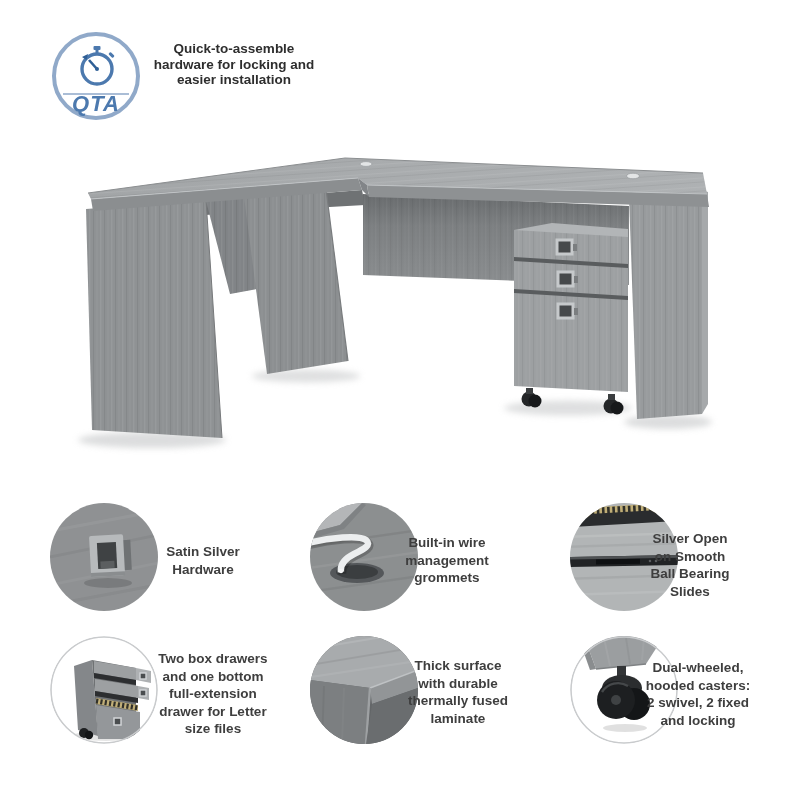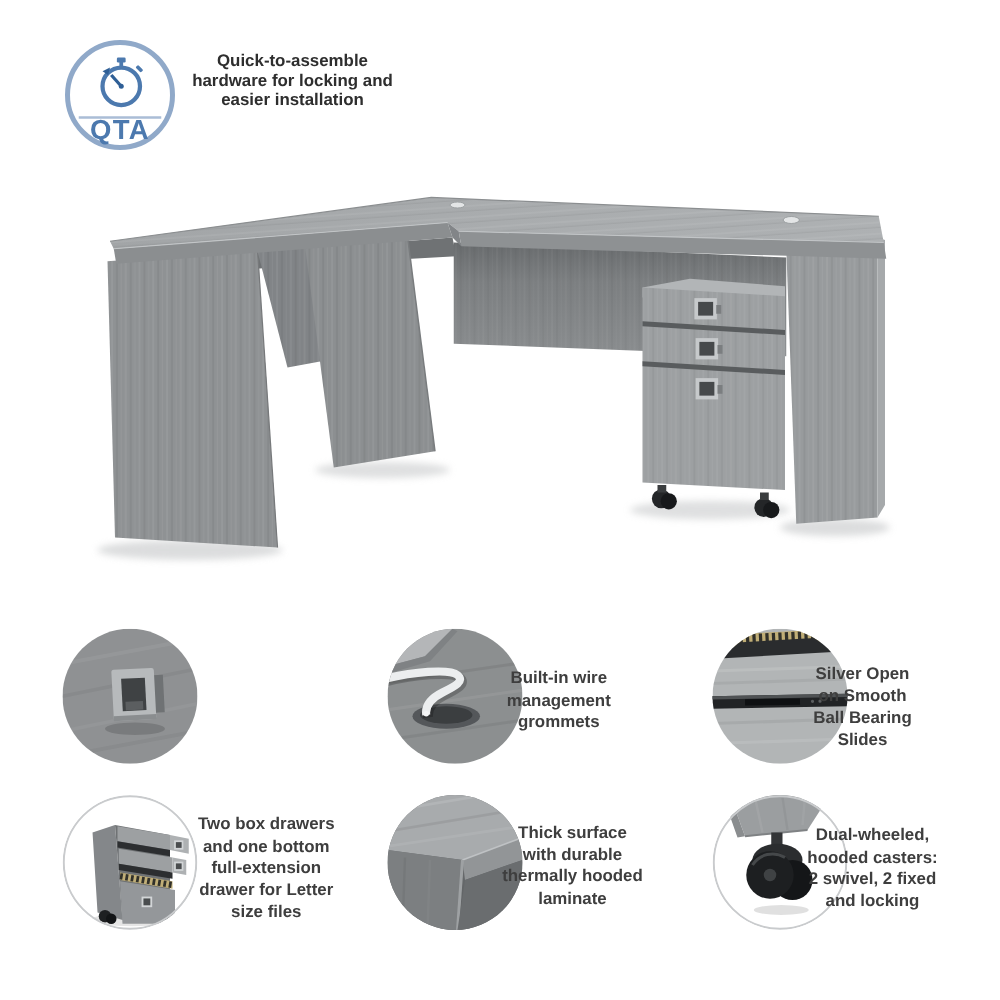--- a/index.html
+++ b/index.html
@@ -9,21 +9,21 @@
   }
   
   .qta-badge{
     position:absolute;left:52px;top:32px;width:88px;height:88px;
     border:4px solid #90a9c9;border-radius:50%;box-sizing:border-box;
     display:flex;flex-direction:column;align-items:center;justify-content:flex-start;
   }
   .qta-divider{position:absolute;left:9%;right:9%;top:57px;height:2px;background:#aabdd6;}
   .qta-label{
     position:absolute;left:0;right:0;top:55px;text-align:center;
-    color:#4c79ae;font-weight:700;font-size:22px;letter-spacing:1px;
+    color:#4c79ae;font-weight:700;font-size:22px;letter-spacing:1px;font-style:italic;
   }
   .headline{
     position:absolute;left:150px;top:41px;width:168px;
     text-align:center;white-space:pre-line;
     color:#2e2e2e;font-weight:700;font-size:13.5px;line-height:15.5px;
   }
   
   .fcircle{position:absolute;width:108px;height:108px;}
   .flabel{
     position:absolute;width:156px;transform:translateY(-50%);
@@ -170,20 +170,22 @@
       <ellipse cx="58" cy="80" rx="24" ry="5" fill="rgba(0,0,0,0.15)"></ellipse>
       <g transform="translate(39,33) rotate(-3)">
         <rect x="33" y="6" width="8" height="30" fill="#6f7274"></rect>
         <rect x="0" y="0" width="34" height="41" rx="2" fill="#b7babc"></rect>
         <rect x="0" y="37" width="34" height="4" fill="#8a8d8f"></rect>
         <rect x="7.5" y="7.5" width="19" height="26" fill="#3f4244"></rect>
         <rect x="10" y="26" width="14" height="7" fill="#5b5e60"></rect>
       </g>
     </g>
   </svg>
+  <div class="flabel" style="left:125px;top:560px">Satin Silver
+Hardware</div>
 
   <svg class="fcircle" style="left:310px;top:503px" viewBox="0 0 108 108">
     <defs>
         <clipPath id="c2">
           <circle cx="54" cy="54" r="54"></circle>
         </clipPath>
       </defs>
     <g clip-path="url(#c2)">
       <rect width="108" height="108" fill="#8c8f90"></rect>
       <g stroke-width="2.5">
@@ -302,21 +304,21 @@
       <line x1="60" y1="52" x2="56" y2="108" stroke="#9ea1a3" stroke-width="2.4"></line>
       <polygon points="62,68 108,52 108,108 56,108" fill="#6a6d6f"></polygon>
       <g stroke-width="2" opacity="0.5">
         <line x1="14" y1="50" x2="12" y2="108" stroke="rgba(0,0,0,0.10)"></line>
         <line x1="34" y1="52" x2="32" y2="108" stroke="rgba(255,255,255,0.07)"></line>
       </g>
     </g>
   </svg>
   <div class="flabel" style="left:380px;top:692px">Thick surface
 with durable
-thermally hooded
+thermally fused
 laminate</div>
 
   <svg class="fcircle" style="left:570px;top:636px" viewBox="0 0 108 108">
     <defs>
         <clipPath id="c6">
           <circle cx="54" cy="54" r="54"></circle>
         </clipPath>
       </defs>
     <g clip-path="url(#c6)">
       <rect width="108" height="108" fill="#ffffff"></rect>

